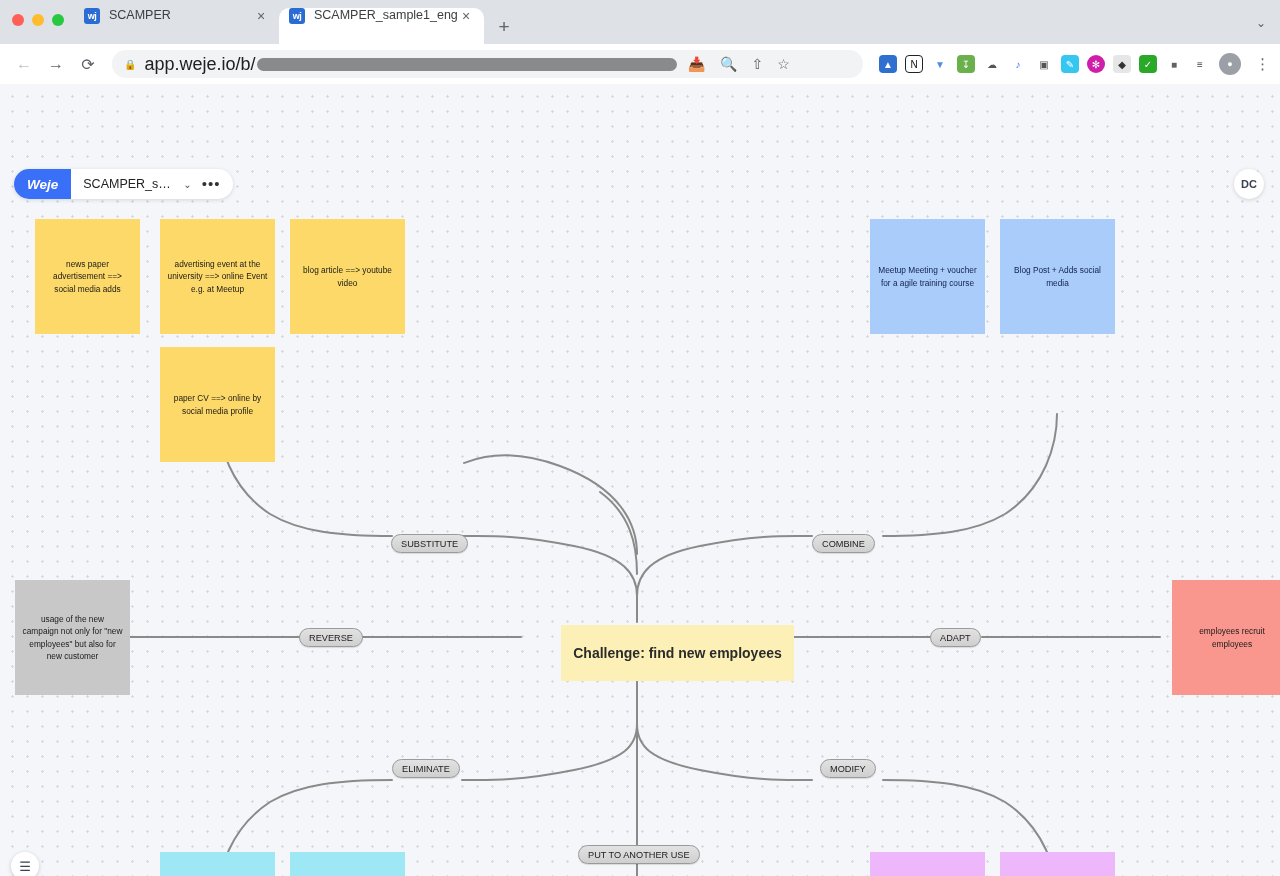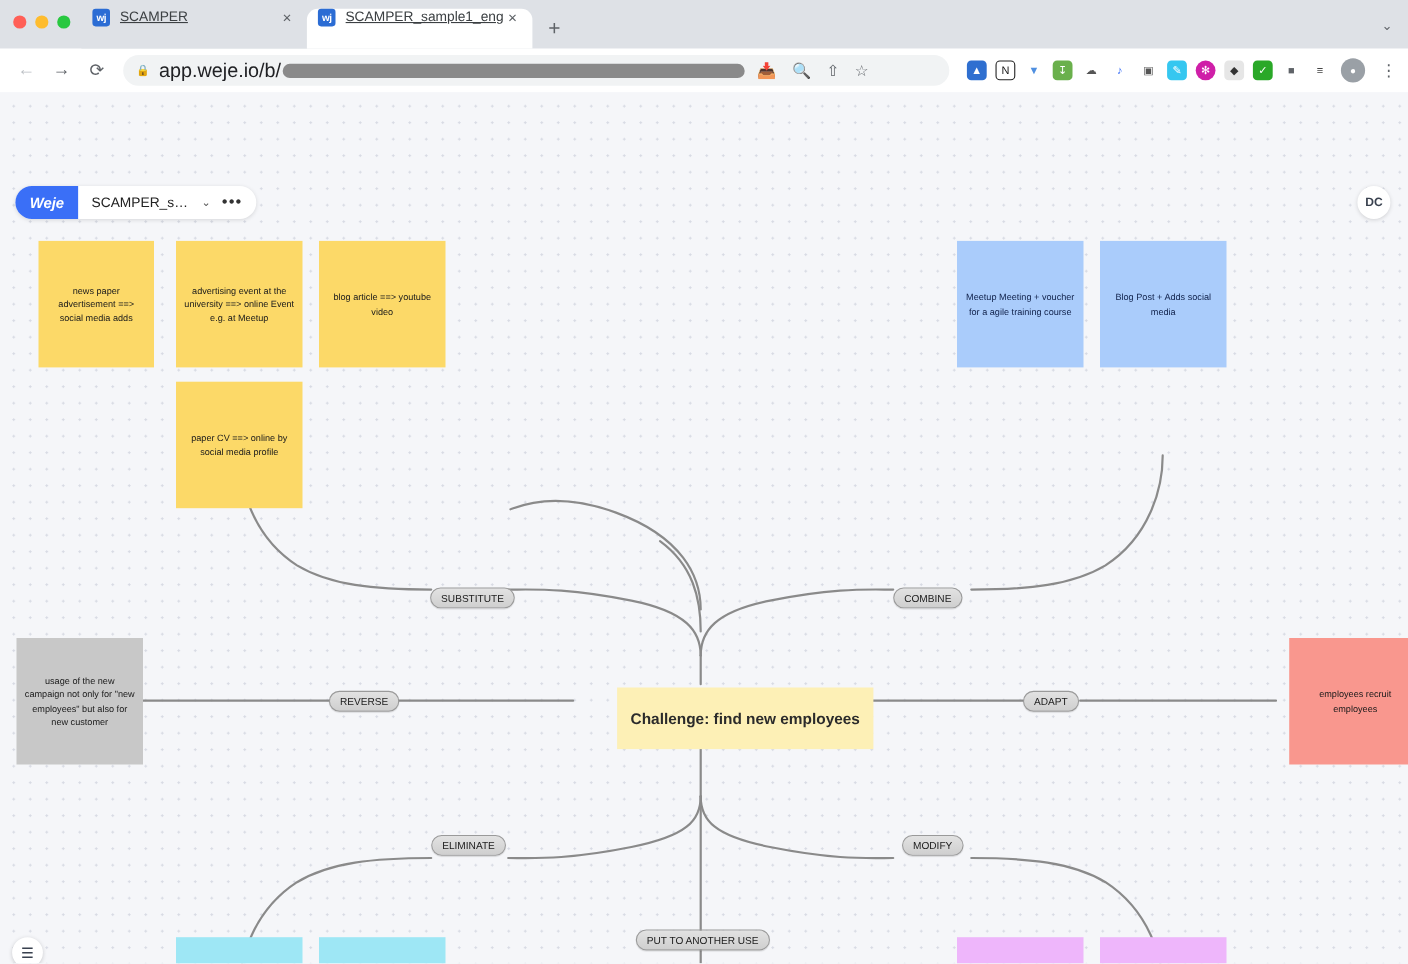--- a/index.html
+++ b/index.html
@@ -43,21 +43,21 @@
   .tab.active { background: #ffffff; }
   .favicon {
     width: 16px; height: 16px; border-radius: 3px;
     background: #2b6cd4; color: #fff;
     font-size: 9px; font-weight: bold;
     display: flex; align-items: center; justify-content: center;
     flex: 0 0 auto; letter-spacing: -0.5px;
   }
   .tab-title {
     margin-left: 9px; flex: 1 1 auto;
-    white-space: nowrap; overflow: hidden; text-overflow: ellipsis; text-decoration: underline;
+    white-space: nowrap; overflow: hidden; text-overflow: ellipsis;
   }
   .tab-close {
     width: 16px; height: 16px; flex: 0 0 auto;
     display: flex; align-items: center; justify-content: center;
     font-size: 14px; color: #5f6368; line-height: 1;
   }
   .newtab {
     width: 28px; height: 28px; margin-left: 6px; margin-bottom: 4px;
     display: flex; align-items: center; justify-content: center;
     font-size: 19px; color: #5f6368; line-height: 1;

